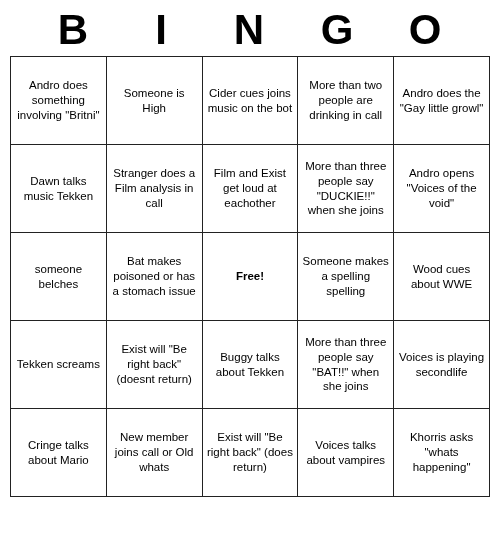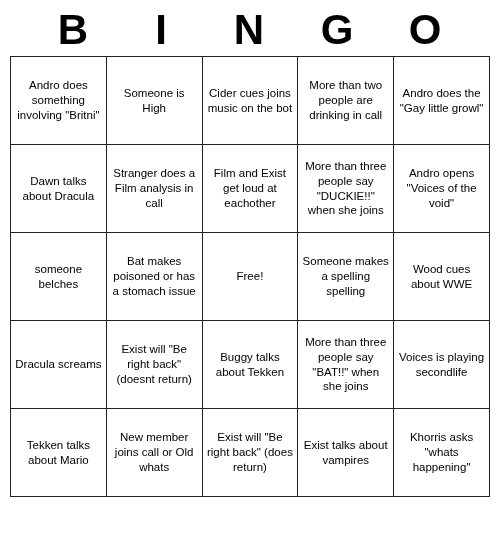--- a/index.html
+++ b/index.html
@@ -38,21 +38,21 @@
       width: 96px;
       height: 88px;
       text-align: center;
       vertical-align: middle;
       font-size: 11.5px;
       padding: 3px 4px;
       line-height: 1.3;
     }
     .free-cell {
       font-size: 22px;
-      font-weight: normal;
+      font-weight: bold;
     }
   </style>
 </head>
 <body>
 
 <div class="bingo-title">
   <span>B</span>
   <span>I</span>
   <span>N</span>
   <span>G</span>
@@ -62,41 +62,41 @@
 <table class="bingo-grid">
   <tbody id="grid-body">
       <tr>
         <td>Andro does something involving "Britni"</td>
         <td>Someone is High</td>
         <td>Cider cues joins music on the bot</td>
         <td>More than two people are drinking in call</td>
         <td>Andro does the "Gay little growl"</td>
       </tr>
       <tr>
-        <td>Dawn talks about Dracula</td>
+        <td>Dawn talks music Tekken</td>
         <td>Stranger does a Film analysis in call</td>
         <td>Film and Exist get loud at eachother</td>
         <td>More than three people say "DUCKIE!!" when she joins</td>
         <td>Andro opens "Voices of the void"</td>
       </tr>
       <tr>
         <td>someone belches</td>
         <td>Bat makes poisoned or has a stomach issue</td>
         <td class="free-cell">Free!</td>
         <td>Someone makes a spelling spelling</td>
         <td>Wood cues about WWE</td>
       </tr>
       <tr>
-        <td>Dracula screams</td>
+        <td>Tekken screams</td>
         <td>Exist will "Be right back" (doesnt return)</td>
         <td>Buggy talks about Tekken</td>
         <td>More than three people say "BAT!!" when she joins</td>
         <td>Voices is playing secondlife</td>
       </tr>
       <tr>
-        <td>Tekken talks about Mario</td>
+        <td>Cringe talks about Mario</td>
         <td>New member joins call or Old whats</td>
         <td>Exist will "Be right back" (does return)</td>
-        <td>Exist talks about vampires</td>
+        <td>Voices talks about vampires</td>
         <td>Khorris asks "whats happening"</td>
       </tr>
     </tbody>
 </table>
 
 </body></html>

